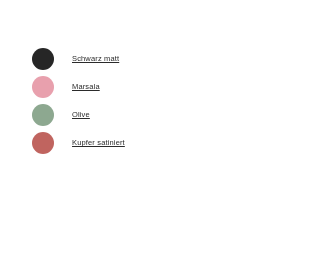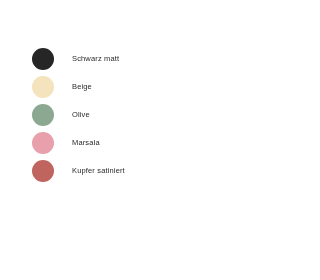--- a/index.html
+++ b/index.html
@@ -33,46 +33,43 @@
     flex: 0 0 auto;
     box-sizing: border-box;
   }
   .swatch-label {
     margin-left: 18px;
     font-size: 7.5px;
     line-height: 1;
     color: #2b2b2b;
     white-space: nowrap;
     letter-spacing: 0.15px;
+    text-decoration: underline;
   }
 </style>
 </head>
 <body style="background: rgb(255, 255, 255);">
 
 <div class="legend">
 
   <div class="legend-row">
     <span class="swatch" style="background: rgb(38, 38, 38); border: none;"></span>
     <span class="swatch-label">Schwarz matt</span>
   </div>
 
 
+
   <div class="legend-row">
-    <span class="swatch" style="background: rgb(244, 227, 189); border: none;"></span>
-    <span class="swatch-label">Beige</span>
+    <span class="swatch" style="background: rgb(232, 160, 173); border: none;"></span>
+    <span class="swatch-label">Marsala</span>
   </div>
 
   <div class="legend-row">
     <span class="swatch" style="background: rgb(141, 168, 144); border: none;"></span>
     <span class="swatch-label">Olive</span>
-  </div>
-
-  <div class="legend-row">
-    <span class="swatch" style="background: rgb(232, 160, 173); border: none;"></span>
-    <span class="swatch-label">Marsala</span>
   </div>
 
   <div class="legend-row">
     <span class="swatch" style="background: rgb(192, 100, 95); border: none;"></span>
     <span class="swatch-label">Kupfer satiniert</span>
   </div>
 
 </div>
 
 </body></html>

